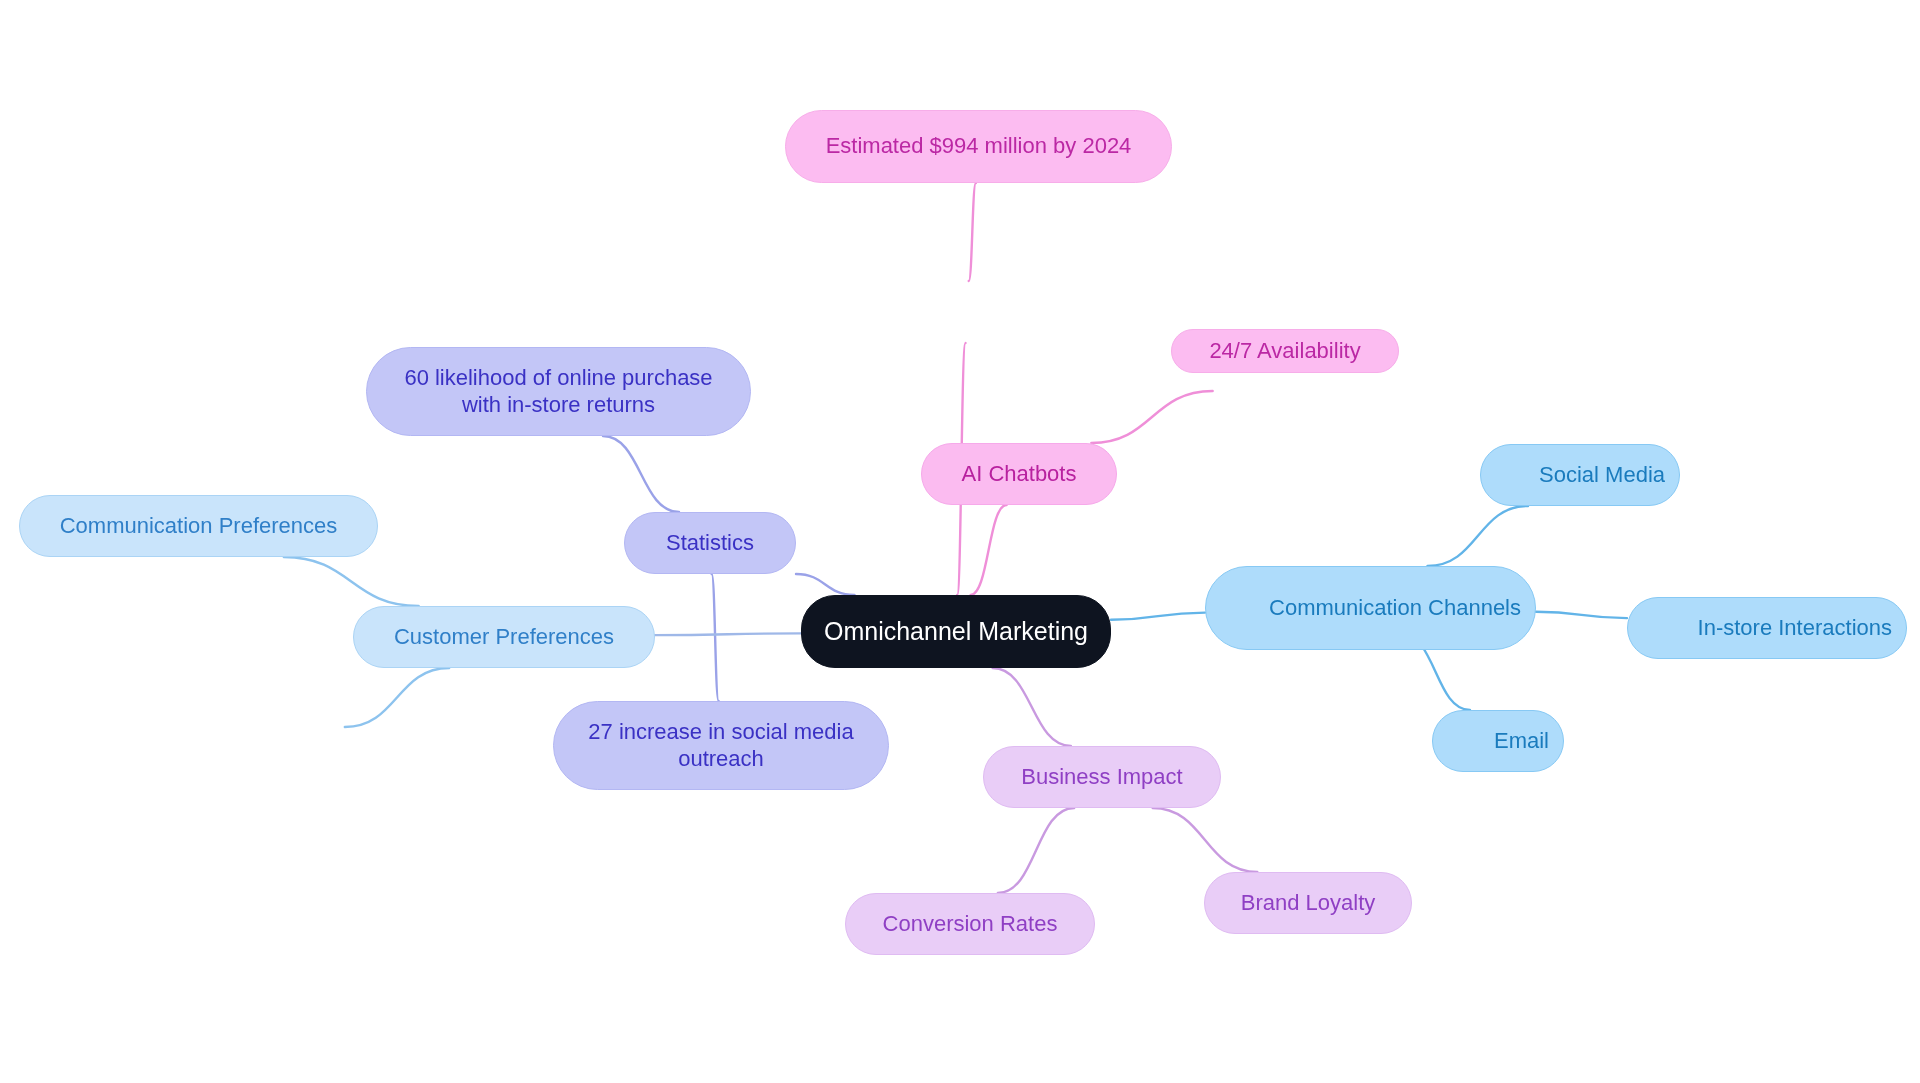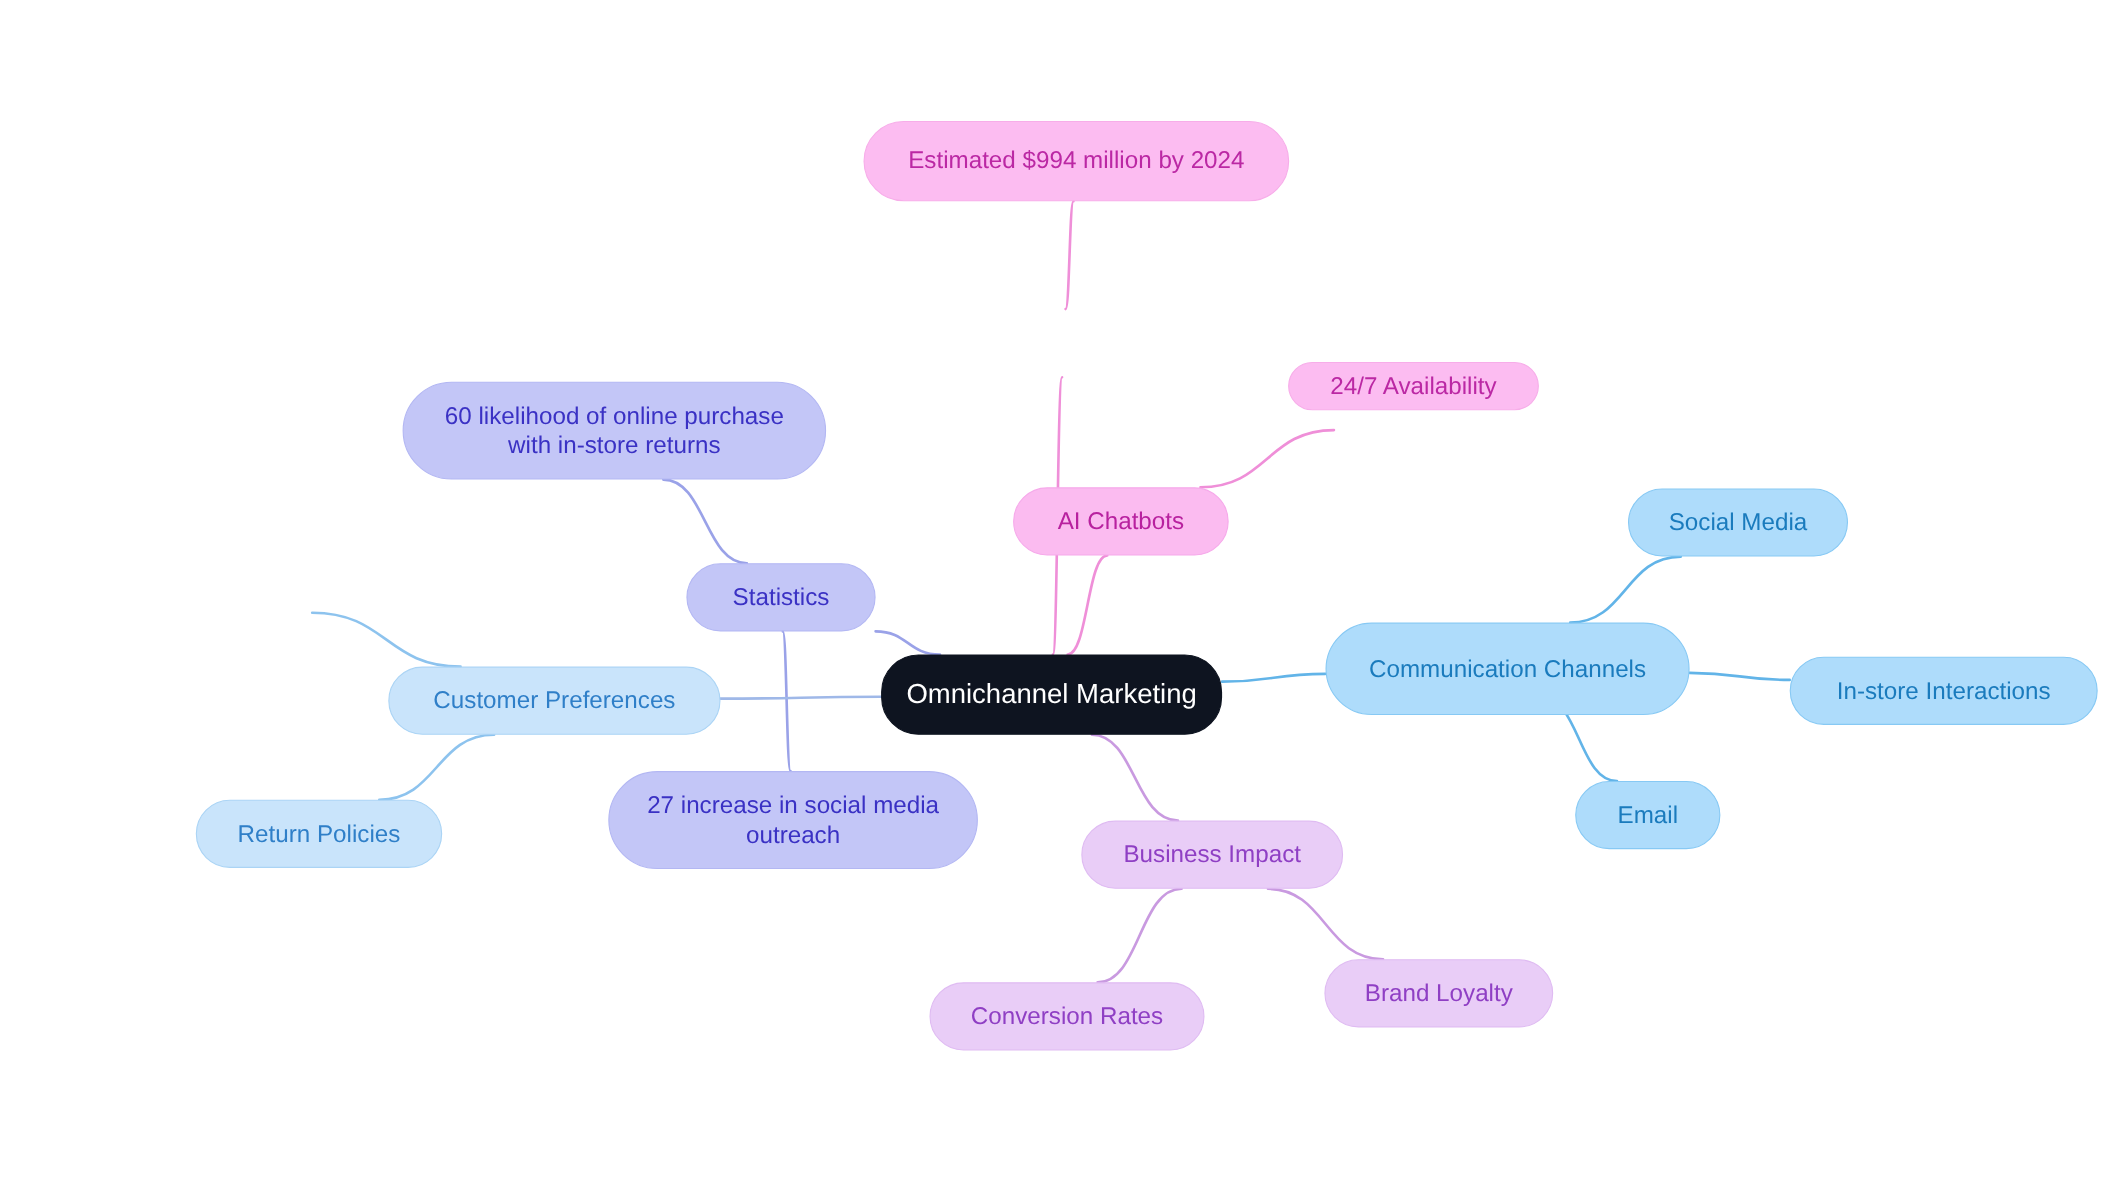--- a/index.html
+++ b/index.html
@@ -83,20 +83,21 @@
     color: #2f7fc8;
     font-size: 22px;
   }
 
   
   .node--blue-sky {
     background: #aedcfb;
     border-color: #87c9f4;
     color: #1a7bbd;
     font-size: 22px;
+    justify-content: flex-end;
   }
 
   
   .node--violet {
     background: #e9cdf7;
     border-color: #dfbbf2;
     color: #8f3fc4;
     font-size: 22px;
   }
 </style>
@@ -145,28 +146,28 @@
 
   <div class="node node--peri" style="left: 624px; top: 512px; width: 172px; height: 62px;">
     <span>Statistics</span>
   </div>
 
   <div class="node node--peri" style="left: 553px; top: 701px; width: 336px; height: 89px;">
     <span>27 increase in social media
 outreach</span>
   </div>
 
+  <div class="node node--blue-soft" style="left: 19px; top: 495px; width: 359px; height: 62px;">
+    <span>Communication Preferences</span>
+  </div>
 
   <div class="node node--blue-soft" style="left: 353px; top: 606px; width: 302px; height: 62px;">
     <span>Customer Preferences</span>
   </div>
 
-  <div class="node node--blue-soft" style="left: 178px; top: 727px; width: 224px; height: 62px;">
-    <span>Return Policies</span>
-  </div>
 
   <div class="node node--blue-sky" style="left: 1480px; top: 444px; width: 200px; height: 62px;">
     <span>Social Media</span>
   </div>
 
   <div class="node node--blue-sky" style="left: 1205px; top: 566px; width: 331px; height: 84px;">
     <span>Communication Channels</span>
   </div>
 
   <div class="node node--blue-sky" style="left: 1627px; top: 597px; width: 280px; height: 62px;">

